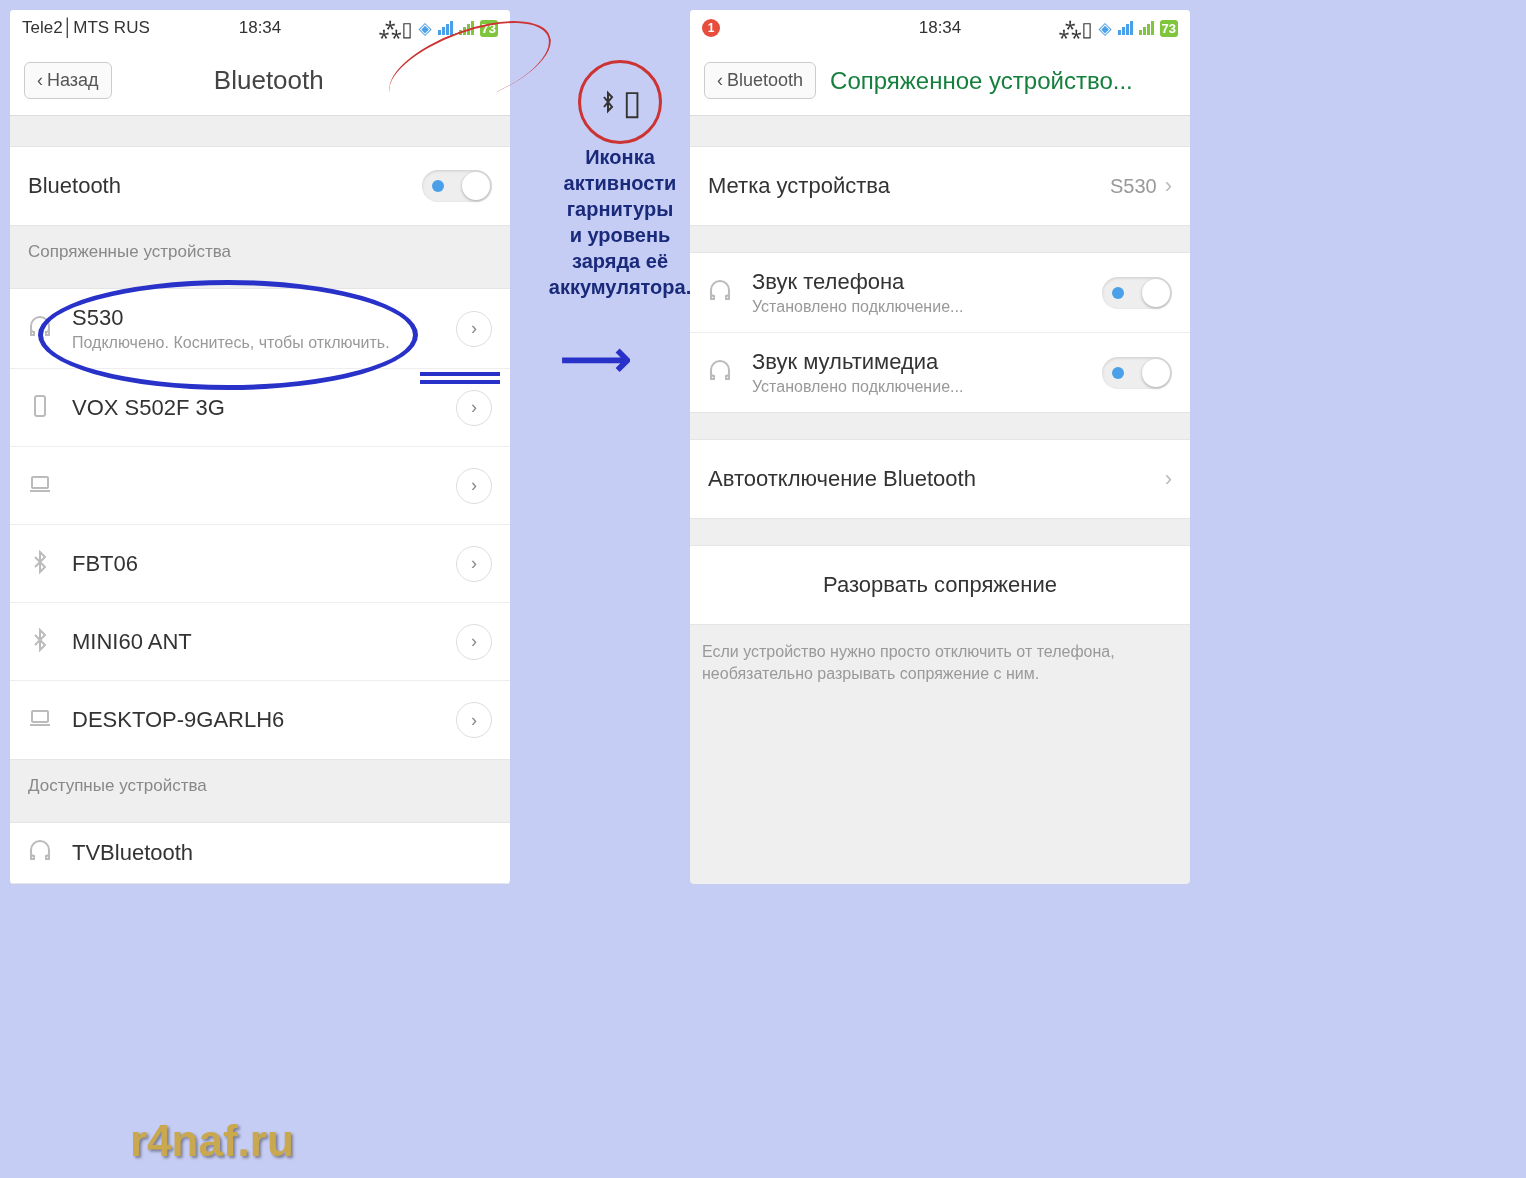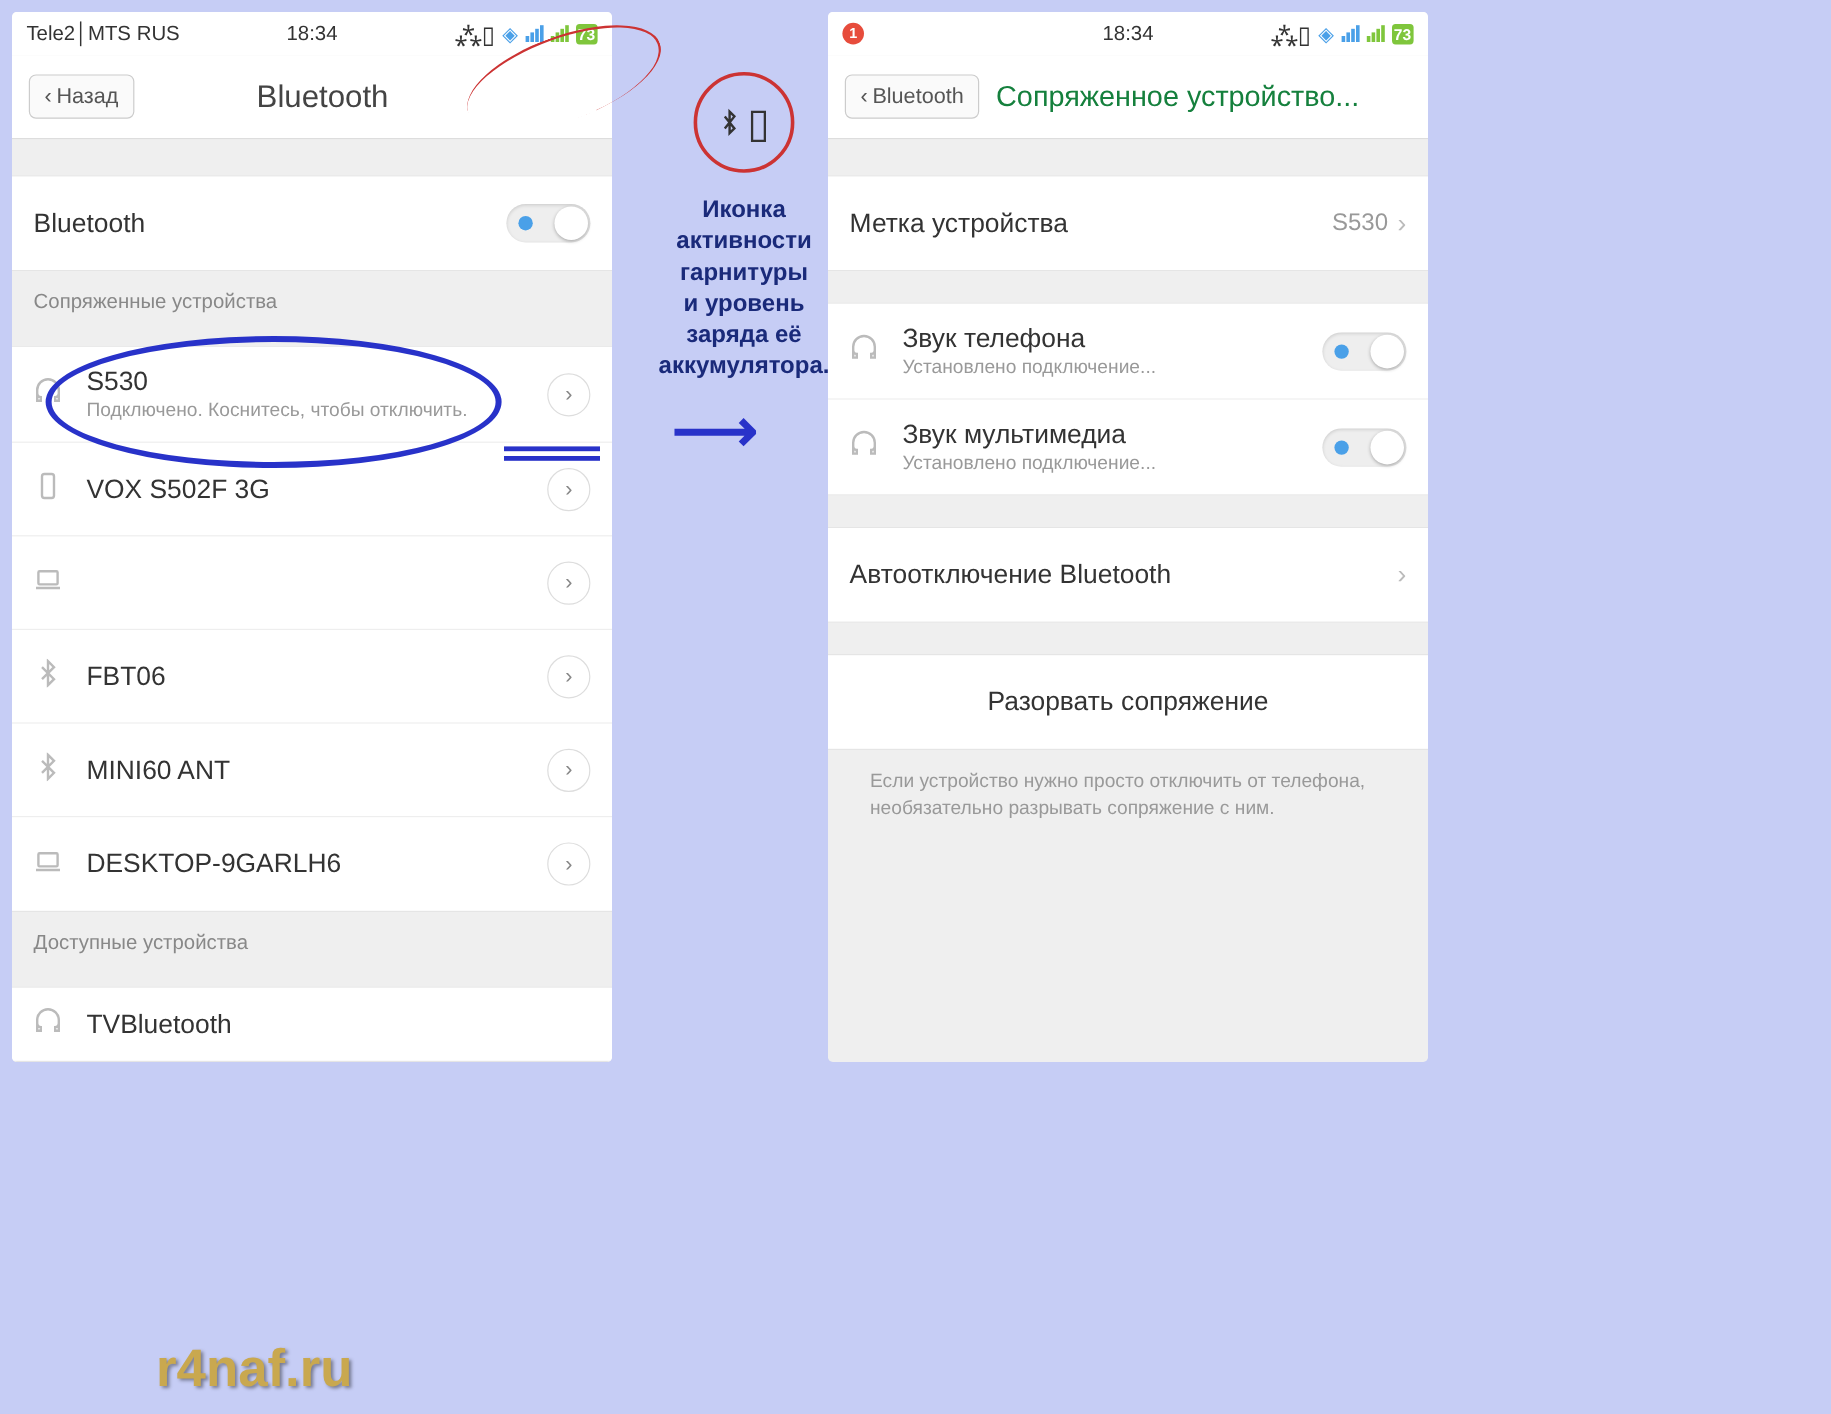--- a/index.html
+++ b/index.html
@@ -25,25 +25,25 @@
 .itm .ic{width:30px;color:#bbb;margin-right:14px;flex-shrink:0}
 .itm .txt{flex:1}
 .itm .nm{font-size:22px;color:#333}
 .itm .sub{font-size:16px;color:#999;margin-top:3px}
 .chev{width:36px;height:36px;border:1px solid #ddd;border-radius:50%;display:flex;align-items:center;justify-content:center;color:#888;font-size:18px}
 .tog{width:70px;height:32px;background:#eee;border-radius:20px;position:relative;box-shadow:inset 0 1px 3px rgba(0,0,0,.15)}
 .tog .dot{position:absolute;left:4px;top:4px;width:12px;height:12px;background:#4aa0e8;border-radius:50%;top:10px;left:10px}
 .tog .knob{position:absolute;right:2px;top:2px;width:28px;height:28px;background:#fff;border-radius:50%;box-shadow:0 1px 3px rgba(0,0,0,.3)}
 .big{padding:24px 18px;font-size:22px;color:#333}
 .center{text-align:right;justify-content:center}
-.hint{padding:16px 35px;font-size:16px;color:#999;line-height:1.4}
+.hint{padding:16px 12px;font-size:16px;color:#999;line-height:1.4}
 .val{color:#999;font-size:20px;margin-right:8px}
 .mid{position:absolute;left:530px;top:60px;width:180px;text-align:center}
 .bigicon{width:84px;height:84px;margin:0 auto;border:3px solid #c33;border-radius:50%;display:flex;align-items:center;justify-content:center;font-size:40px;color:#333}
-.annot{color:#1a2a7a;font-weight:700;font-size:20px;margin-top:18px;line-height:1.3}
+.annot{color:#1a2a7a;font-weight:700;font-size:20px;line-height:1.3}
 .arrow{color:#2832c9;font-size:50px;position:absolute;left:560px;top:330px;font-weight:bold}
 .circle{position:absolute;left:38px;top:280px;width:380px;height:110px;border:5px solid #2832c9;border-radius:50%;pointer-events:none}
 .underl{position:absolute;left:420px;top:372px;width:80px;border-top:4px solid #2832c9;border-bottom:4px solid #2832c9;height:12px}
 .wm{position:absolute;left:130px;bottom:12px;font-size:44px;font-weight:700;color:#c9a84f;text-shadow:2px 2px 3px rgba(0,0,0,.4)}
 .redc{width:18px;height:18px;background:#e74c3c;border-radius:50%;color:#fff;font-size:12px;display:flex;align-items:center;justify-content:center;font-weight:bold}
 .curve{position:absolute;left:385px;top:30px;width:170px;height:70px;border:2px solid #c33;border-radius:50%;border-left:none;border-bottom:none;transform:rotate(-20deg);pointer-events:none}
 svg{width:24px;height:24px}
 </style>
 </head>
 <body>

